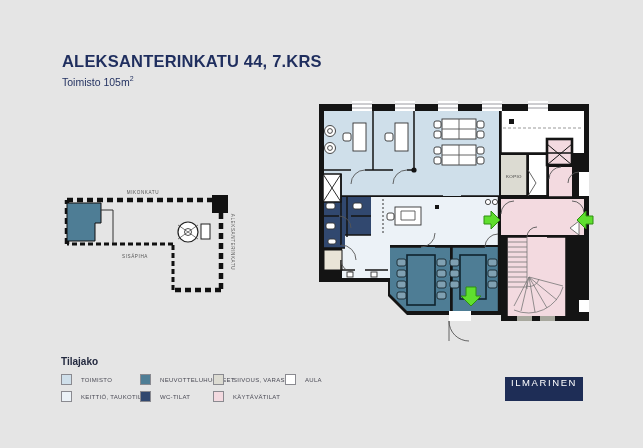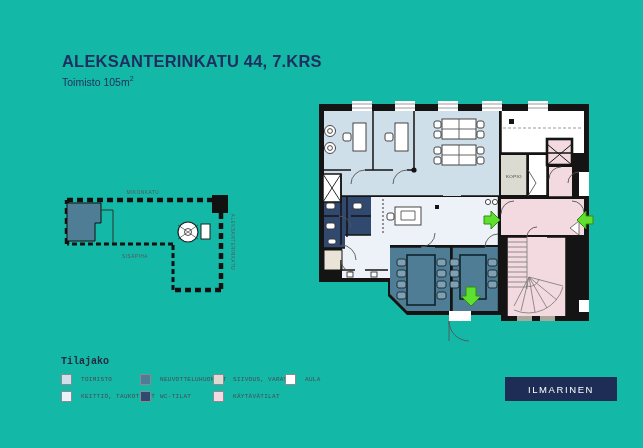--- a/index.html
+++ b/index.html
@@ -1,39 +1,39 @@
 <!DOCTYPE html>
 <html style="--title-navy: #1f2e5e; --wall-black: #141414; --toimisto: #cfdfea; --keittio-taukotilat: #ecf2f7; --neuvotteluhuoneet: #4e7d95; --wc-tilat: #31486f; --siivous-varasto: #dcdbd2; --aula: #ffffff; --kaytavatilat: #f3dae0; --beige-room: #e9e4d7; --meeting-chair: #7fa0b2; --entrance-green: #5fdf2e; --entrance-green-border: #2e8f10; --logo-navy: #1e2d56;"><head>
 <meta charset="utf-8">
 <style>
   html,body{margin:0;padding:0;background:#ffffff;}
   body{font-family:"Liberation Sans", sans-serif;}
-  #canvas{position:relative;width:643px;height:448px;background:#14b8a6;overflow:hidden;}
+  #canvas{position:relative;width:643px;height:448px;background:#e5e5e5;overflow:hidden;}
 
   
   .hdr{position:absolute;left:62px;top:52px;}
   .hdr-title{font-size:16.5px;font-weight:bold;color:var(--title-navy);letter-spacing:.2px;}
   .hdr-sub{font-size:10.5px;color:var(--title-navy);margin-top:4px;}
   .hdr-sub sup{font-size:7px;}
 
   
   .site-map{position:absolute;left:55px;top:170px;}
   .floor-plan{position:absolute;left:295px;top:75px;}
 
   
-  .legend{position:absolute;left:61px;top:356px;width:310px;font-family:Liberation Mono, monospace;}
+  .legend{position:absolute;left:61px;top:356px;width:310px;}
   .legend-title{font-size:10px;font-weight:bold;color:#23293f;margin-bottom:7px;}
   .legend-grid{display:grid;grid-template-columns:79px 73px 72px 60px;row-gap:6px;}
   .legend-item{display:flex;align-items:center;}
   .legend-swatch{width:11px;height:11px;border:1px solid #8a8a90;box-sizing:border-box;flex:0 0 auto;background:#fff;}
   .legend-label{font-size:6px;color:#4a4a55;letter-spacing:.3px;margin-left:9px;white-space:nowrap;}
 
   
-  .logo{position:absolute;left:505px;top:377px;width:112px;height:24px;background:var(--logo-navy);
-        display:flex;align-items:center;justify-content:center;}
+  .logo{position:absolute;left:505px;top:377px;width:78px;height:24px;background:var(--logo-navy);
+        display:flex;align-items:flex-start;justify-content:center;}
   .logo-text{color:#fff;font-size:9.5px;letter-spacing:1.6px;}
 
   
   .wall{stroke:var(--wall-black);stroke-width:1.5;fill:none;}
   .wall2{stroke:var(--wall-black);stroke-width:2.4;fill:none;}
   .thin{stroke:#555;stroke-width:.9;fill:none;}
   .stair{stroke:#777;stroke-width:.8;fill:none;}
   .furn{fill:#ffffff;stroke:#333;stroke-width:.9;}
   .chair{fill:var(--meeting-chair);stroke:#16262e;stroke-width:.9;}
   .arrow{fill:var(--entrance-green);stroke:var(--entrance-green-border);stroke-width:1;}

